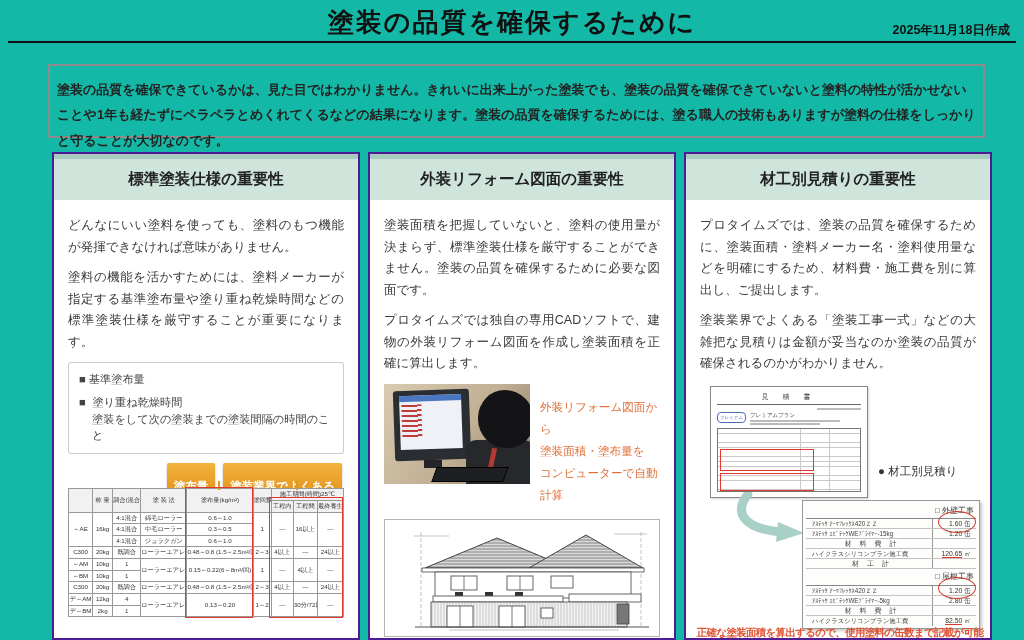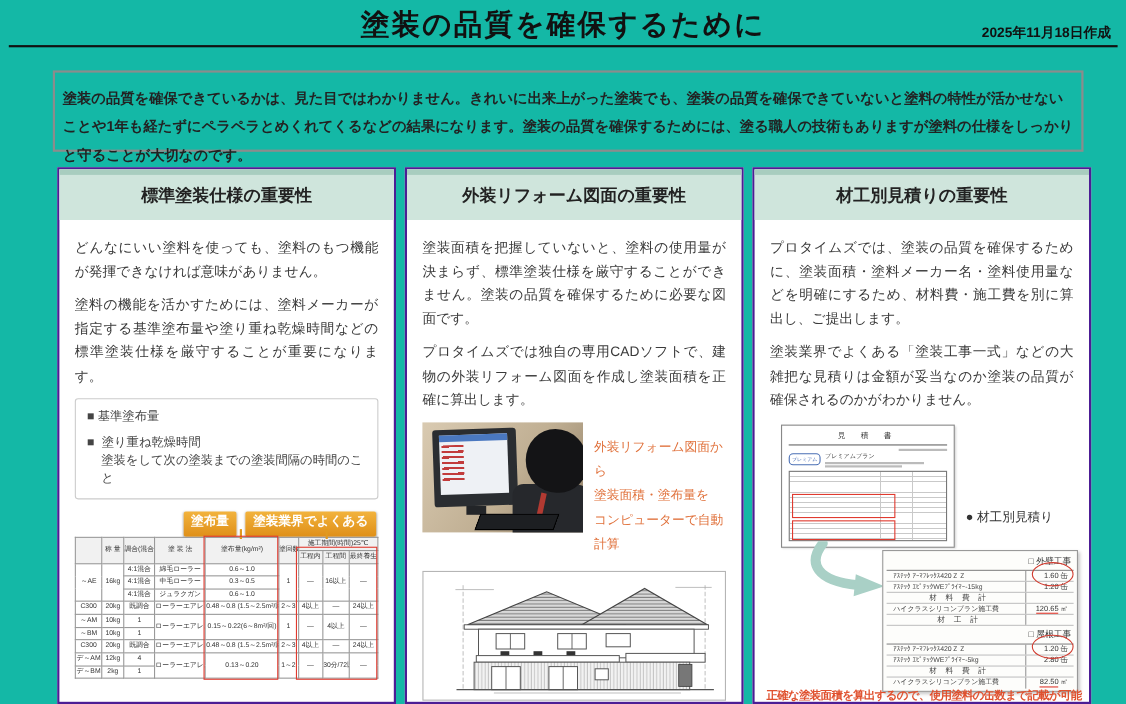--- a/index.html
+++ b/index.html
@@ -27,21 +27,21 @@
   .col-body { padding:8px 14px 0 14px; font-size:12.5px; color:#3a3a3a; line-height:1.72; }
   .col-body p { margin:7px 0 9px 0; text-align:justify; }
 
   
   .defbox { margin-top:4px; border:1.5px solid #ccc; border-radius:3px;
     padding:8px 10px; font-size:11.2px; color:#444; line-height:1.5; }
   .def-item { margin-bottom:7px; } .def-item:last-child { margin-bottom:0;font-family:Liberation Mono, monospace; }
   .def-desc { padding-left:13px; }
   .tags { margin-top:9px; text-align:right; padding-right:2px; height:20px; }
   .tag { display:inline-block; background:linear-gradient(#f2b33d,#df8f18); color:#fff;
-    font-weight:bold; font-size:11.5px; padding:0 7px 3px; margin-left:8px;
+    font-weight:bold; font-size:11.5px; padding:14px 7px 3px; margin-left:8px;
     border-radius:2px; box-shadow:0 1px 2px rgba(0,0,0,.35); }
   .spec-wrap { position:relative; margin-top:5px; }
   .conn { position:absolute; width:1.5px; height:9px; background:#e09a20; top:-7px; }
   .conn-a { left:150px; } .conn-b { left:228px; }
   table.spec { border-collapse:collapse; width:276px; table-layout:fixed;
     font-size:6.2px; color:#333; }
   table.spec th, table.spec td { border:0.7px solid #999; text-align:center;
     overflow:hidden; white-space:nowrap; padding:0; height:8px; font-weight:normal; }
   table.spec th { background:#f1f1f1; height:9px; }
   .hl { position:absolute; border:1.6px solid #e03a2f; pointer-events:none; }

